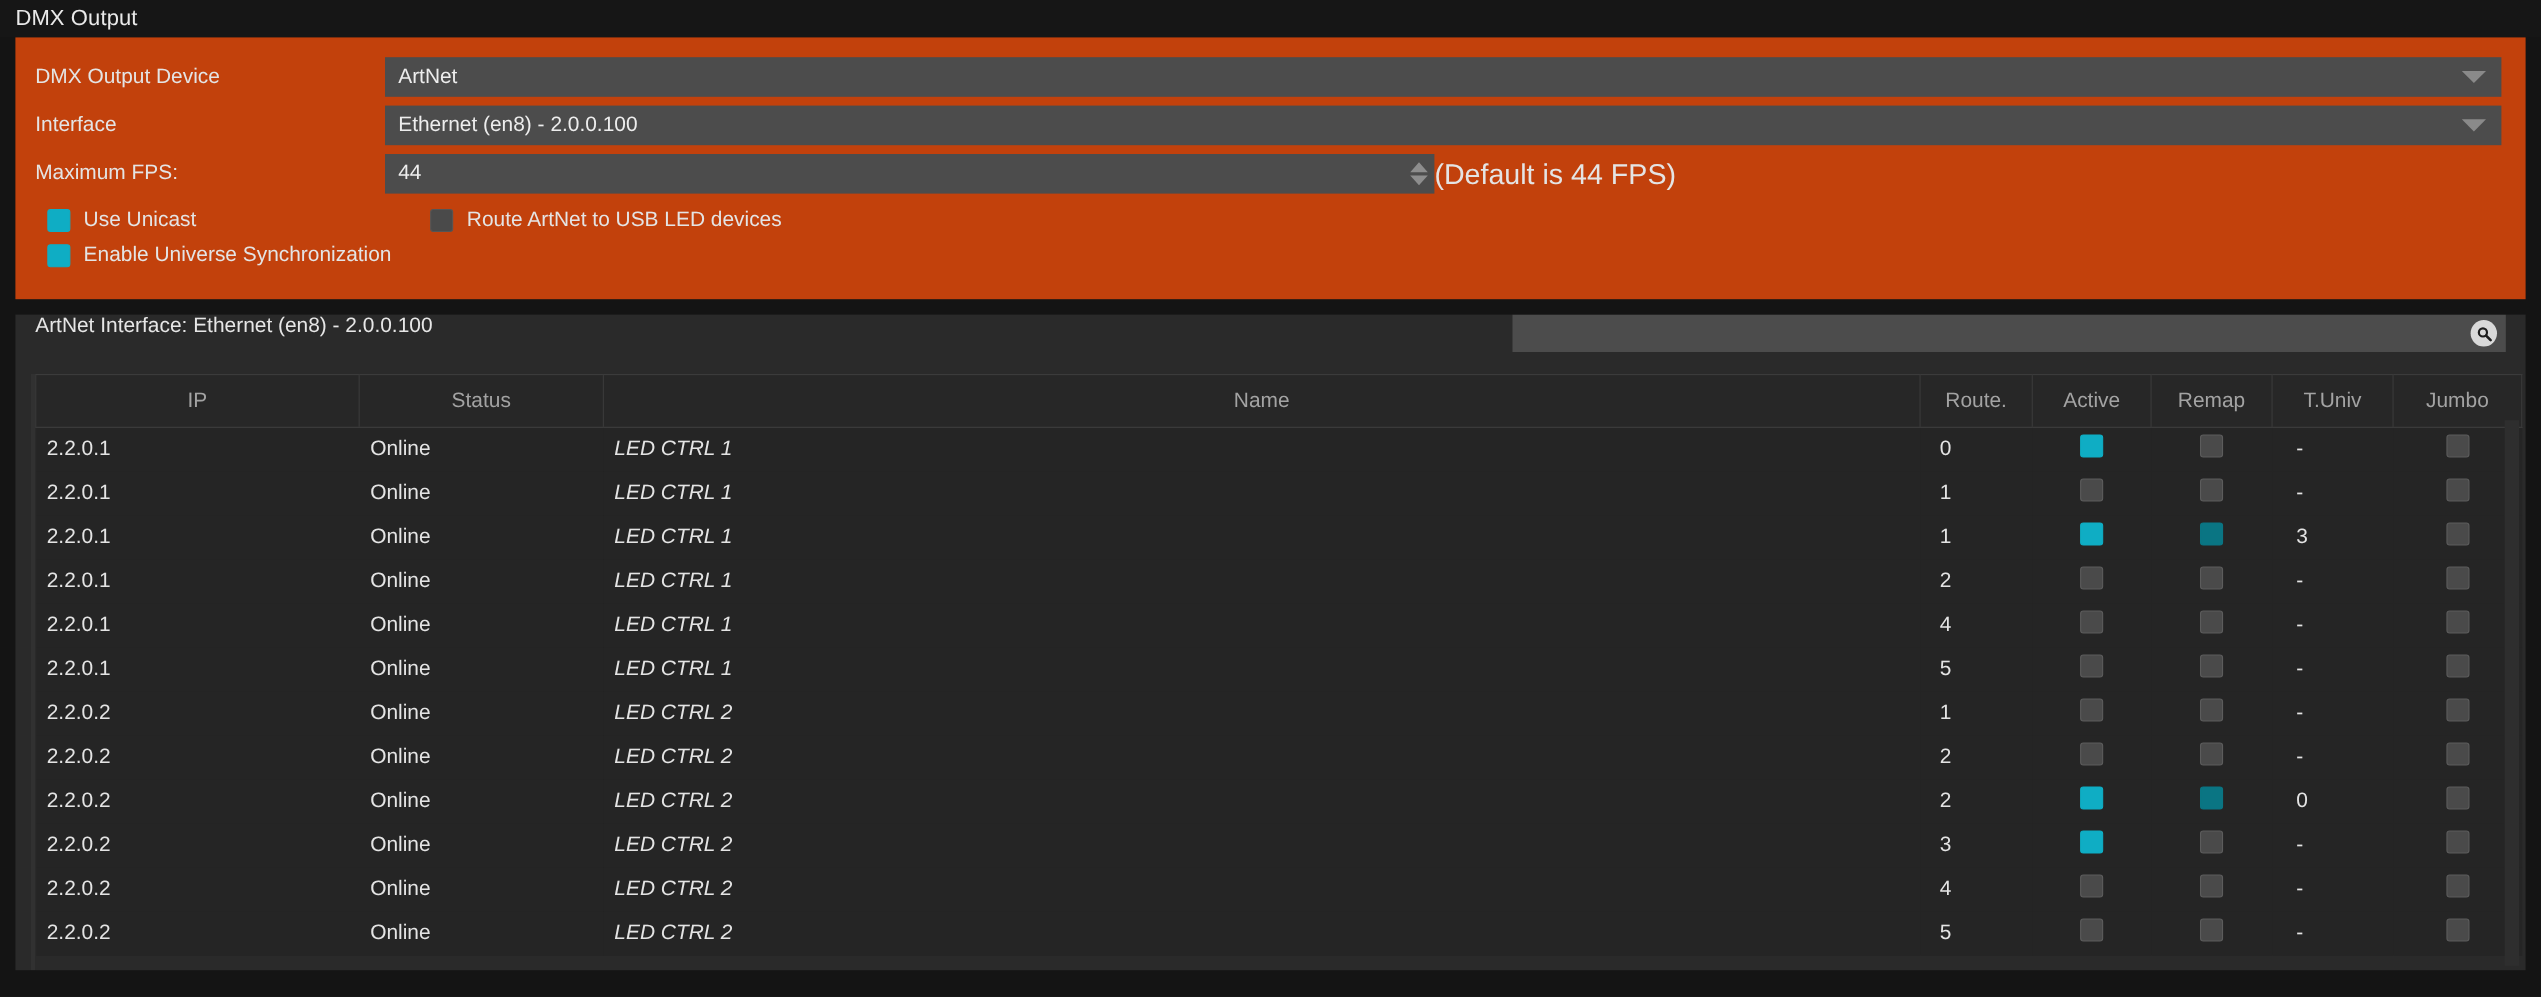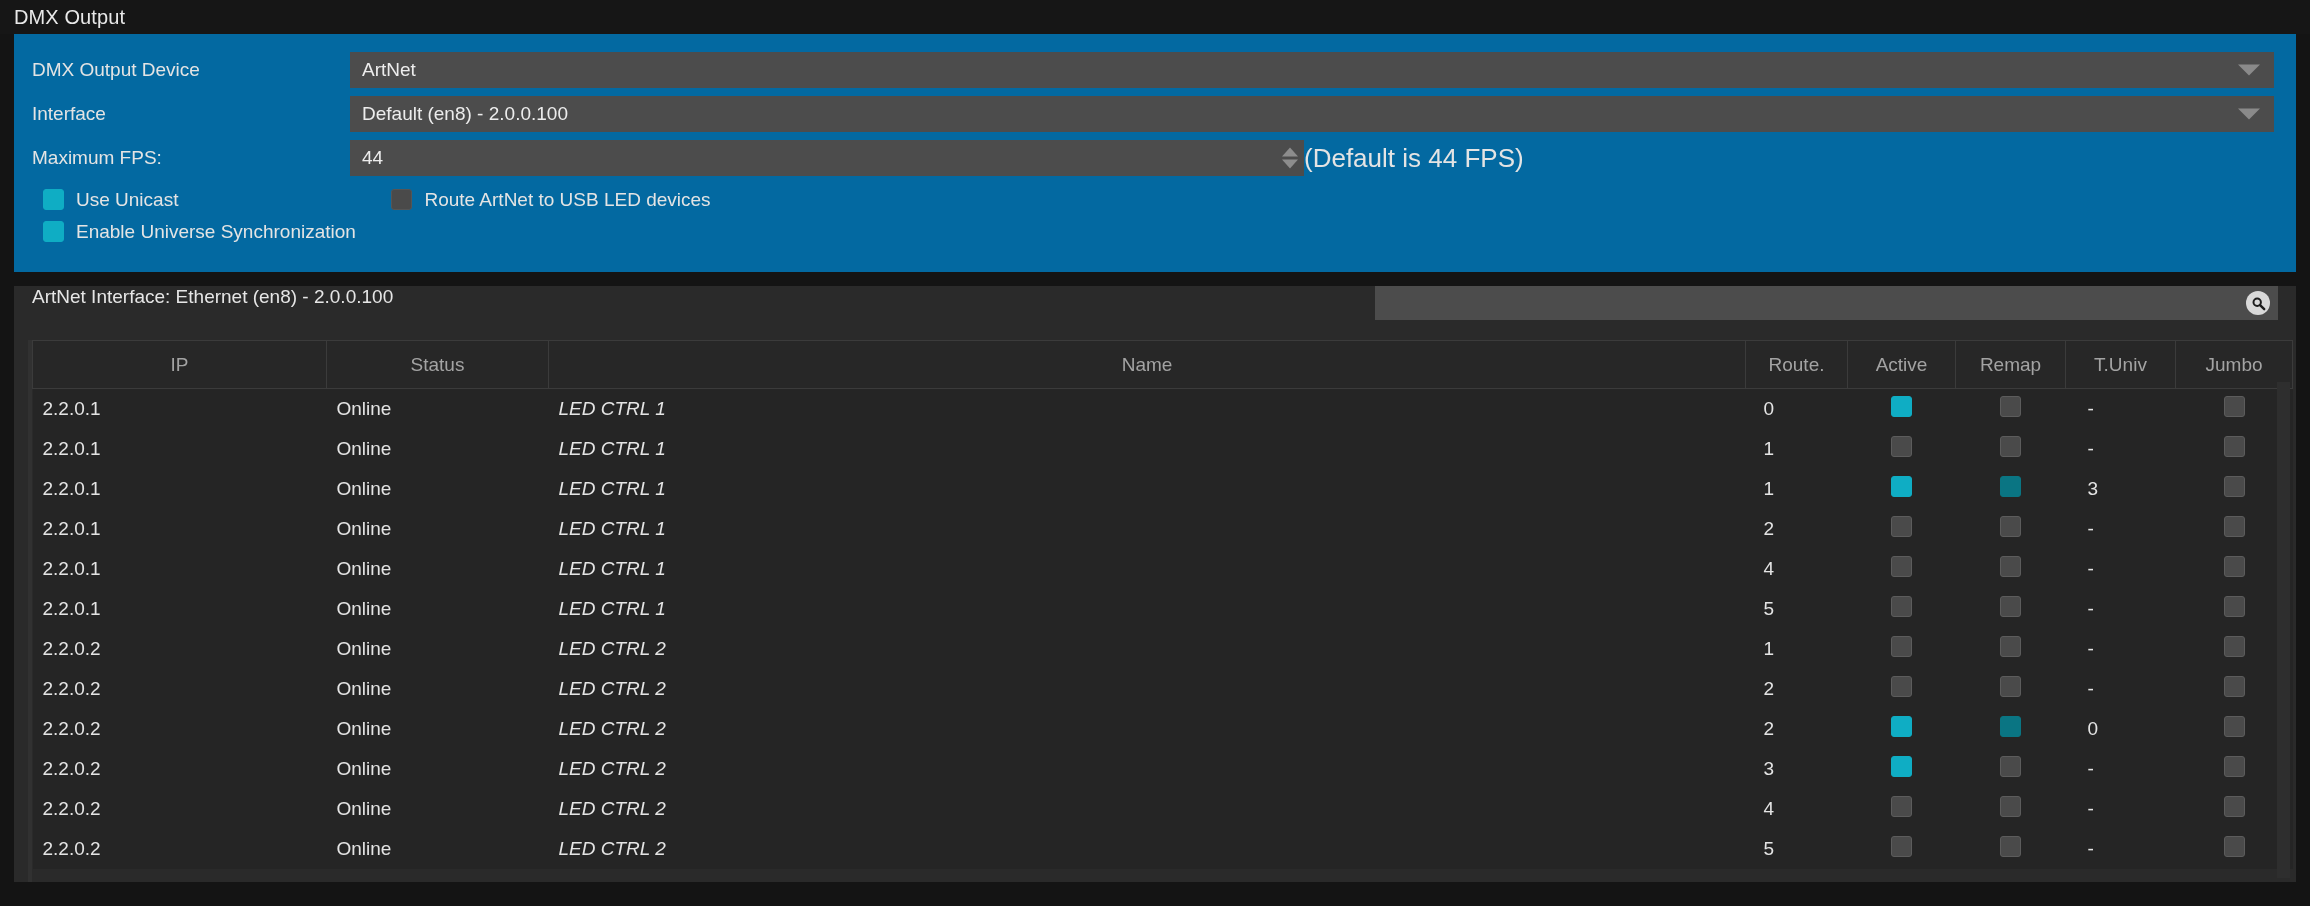--- a/index.html
+++ b/index.html
@@ -26,21 +26,21 @@
     box-sizing: border-box;
   }
   .titlebar-text {
     font-size: 20px;
     color: #e9e9e9;
     letter-spacing: 0.1px;
   }
 
   
   .panel {
-    background: #0369a1;
+    background: #c2410c;
     margin: 0 14px;
     box-sizing: border-box;
   }
 
   
   .settings-panel {
     height: 238px;
     padding: 18px 0 0 0;
     position: relative;
   }
@@ -111,21 +111,21 @@
 
   
   .check-row {
     display: flex;
     align-items: center;
     padding-left: 29px;
     height: 32px;
   }
   .check-item {
     display: flex;
-    align-items: flex-start;
+    align-items: center;
   }
   .cb {
     width: 21px;
     height: 21px;
     border-radius: 3px;
     box-sizing: border-box;
     flex: 0 0 21px;
   }
   .cb.on  { background: #0fadc4; border: 1px solid #0fadc4; }
   .cb.off { background: #4a4a4a; border: 1px solid #555; }
@@ -268,21 +268,21 @@
     <div class="form-label">DMX Output Device</div>
     <div class="field">
       <span class="field-value">ArtNet</span>
       <span class="caret-down"></span>
     </div>
   </div>
 
   <div class="form-row">
     <div class="form-label">Interface</div>
     <div class="field">
-      <span class="field-value">Default (en8) - 2.0.0.100</span>
+      <span class="field-value">Ethernet (en8) - 2.0.0.100</span>
       <span class="caret-down"></span>
     </div>
   </div>
 
   <div class="form-row">
     <div class="form-label">Maximum FPS:</div>
     <div class="field spinner-field">
       <span class="field-value">44</span>
       <span class="spinner">
         <span class="spin-up"></span>

